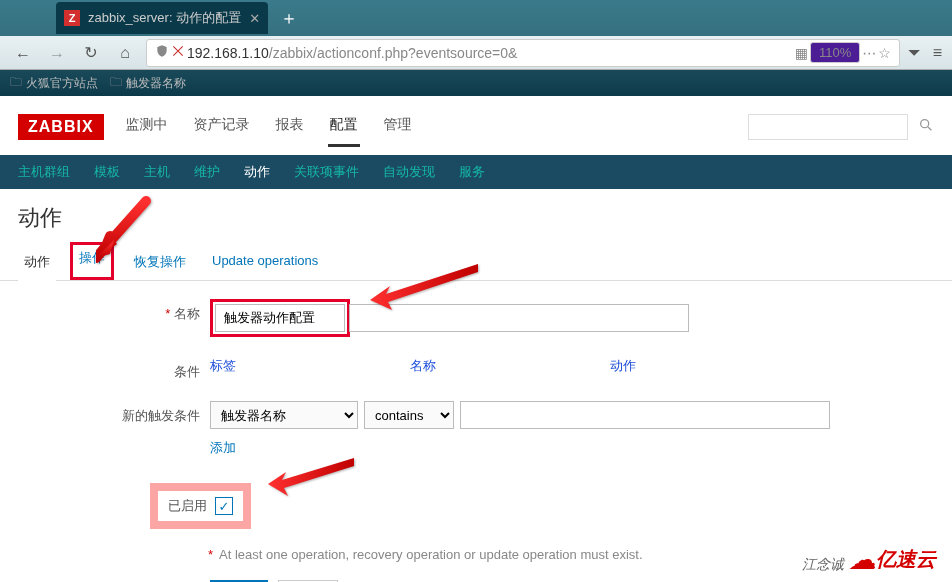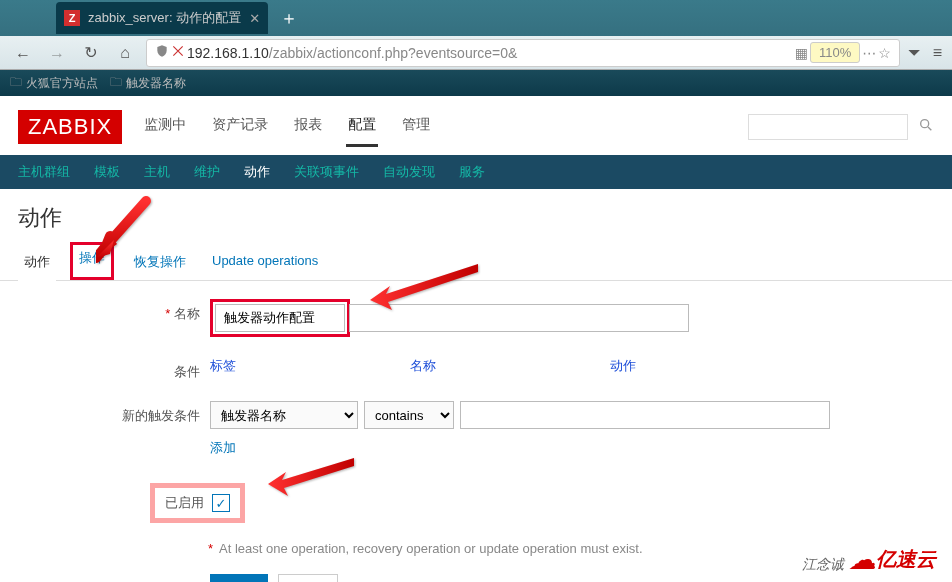--- a/index.html
+++ b/index.html
@@ -11,30 +11,30 @@
     .tab { background: #0a3a4a; color: #ccc; display: flex; align-items: center; padding: 0 8px; height: 32px; gap: 8px; min-width: 200px; border-radius: 4px 4px 0 0; font-size: 13px; }
     .tab-favicon { width: 16px; height: 16px; background: #d32f2f; color: #fff; display: flex; align-items: center; justify-content: center; font-weight: bold; font-size: 11px; }
     .tab-close { color: #aaa; margin-left: auto; cursor: pointer; }
     .new-tab { color: #fff; font-size: 18px; margin-left: 12px; cursor: pointer; }
     
     .nav-bar { display: flex; align-items: center; height: 34px; padding: 0 10px; gap: 8px; background: linear-gradient(180deg, #e8f0f2 0%, #d8e4e8 100%); border-bottom: 1px solid #aaa; }
     .nav-btn { width: 26px; height: 26px; display: flex; align-items: center; justify-content: center; color: #555; cursor: pointer; }
     .nav-btn.disabled { opacity: 0.5; }
     .url-bar { flex: 1; display: flex; align-items: center; background: #fff; border: 1px solid #ccc; border-radius: 3px; height: 28px; padding: 0 8px; gap: 2px; font-size: 14px; color: #888; }
     .url-text .host { color: #333; }
-    .zoom-badge { background: #fef9c3; border: 1px solid #ccc; border-radius: 3px; padding: 2px 8px; font-size: 13px; }
+    .zoom-badge { background: #4c1d95; border: 1px solid #ccc; border-radius: 3px; padding: 2px 8px; font-size: 13px; }
     .browser-menu { display: flex; gap: 12px; align-items: center; }
     
     .bookmark-bar { display: flex; align-items: center; height: 26px; padding: 0 10px; gap: 12px; background: linear-gradient(180deg, #1a4a5a 0%, #0d3a4a 100%); font-size: 12px; color: #bbb; }
     .bookmark-item { display: flex; align-items: center; gap: 4px; cursor: pointer; }
     .folder-ico { color: #999; }
     
     .zabbix-page { background: #fff; }
     .zabbix-header { display: flex; align-items: center; padding: 10px 18px 6px; gap: 20px; border-bottom: 2px solid transparent; position: relative; }
-    .zabbix-logo { background: #d40000; color: #fff; font-weight: normal; font-size: 22px; padding: 4px 10px; letter-spacing: 1px; }
+    .zabbix-logo { background: #d40000; color: #fff; font-weight: bold; font-size: 16px; padding: 4px 10px; letter-spacing: 1px; }
     .zabbix-nav { display: flex; gap: 22px; font-size: 14px; color: #555; }
     .zabbix-nav .item { padding: 10px 2px; cursor: pointer; }
     .zabbix-nav .item.active { border-bottom: 3px solid #333; color: #222; font-weight: 500; }
     .header-search { margin-left: auto; display: flex; align-items: center; gap: 10px; }
     .search-input { border: 1px solid #ddd; width: 160px; height: 26px; padding: 0 8px; font-size: 13px; }
     .search-ico { color: #999; cursor: pointer; }
     
     .zabbix-subnav { background: #1b4a63; padding: 8px 18px; display: flex; gap: 24px; color: #cfe4ec; font-size: 13px; }
     .zabbix-subnav .item { cursor: pointer; color: #14b8a6; }
     .zabbix-subnav .item.active { color: #fff; }
@@ -59,21 +59,21 @@
     .cond-header div:nth-child(2) { width: 200px; }
     .cond-header div:nth-child(3) { width: 200px; }
     
     .select { height: 28px; border: 1px solid #bbb; background: #fafafa; padding: 0 6px; font-size: 13px; }
     .trig-row { display: flex; gap: 6px; align-items: center; }
     .trig-row .select:nth-child(1) { width: 148px; }
     .trig-row .select:nth-child(2) { width: 90px; }
     .trig-row .txt { width: 370px; height: 28px; border: 1px solid #bbb; }
     .add-link { color: #0275b8; cursor: pointer; margin-top: 10px; display: inline-block; }
     
-    .enabled-box { border: 5px solid #fca5a5; padding: 6px 10px; display: inline-flex; align-items: center; gap: 8px; margin-left: 110px; }
+    .enabled-box { border: 8px solid #fca5a5; padding: 6px 10px; display: inline-flex; align-items: center; gap: 8px; margin-left: 110px; }
     .checkbox { width: 18px; height: 18px; border: 1px solid #0275b8; display: flex; align-items: center; justify-content: center; color: #0275b8; cursor: pointer; }
     
     .note-row { margin-left: 168px; color: #888; font-size: 13px; margin-top: 18px; }
     .note-row .req-star { margin-right: 6px; }
     
     .btn-row { margin-left: 170px; margin-top: 18px; display: flex; gap: 10px; }
     .btn-primary { background: #0275b8; color: #fff; border: none; padding: 7px 16px; cursor: pointer; font-size: 13px; }
     .btn-default { background: #fff; color: #555; border: 1px solid #ccc; padding: 6px 16px; cursor: pointer; font-size: 13px; }
     
     .arrow { position: absolute; pointer-events: none; }

